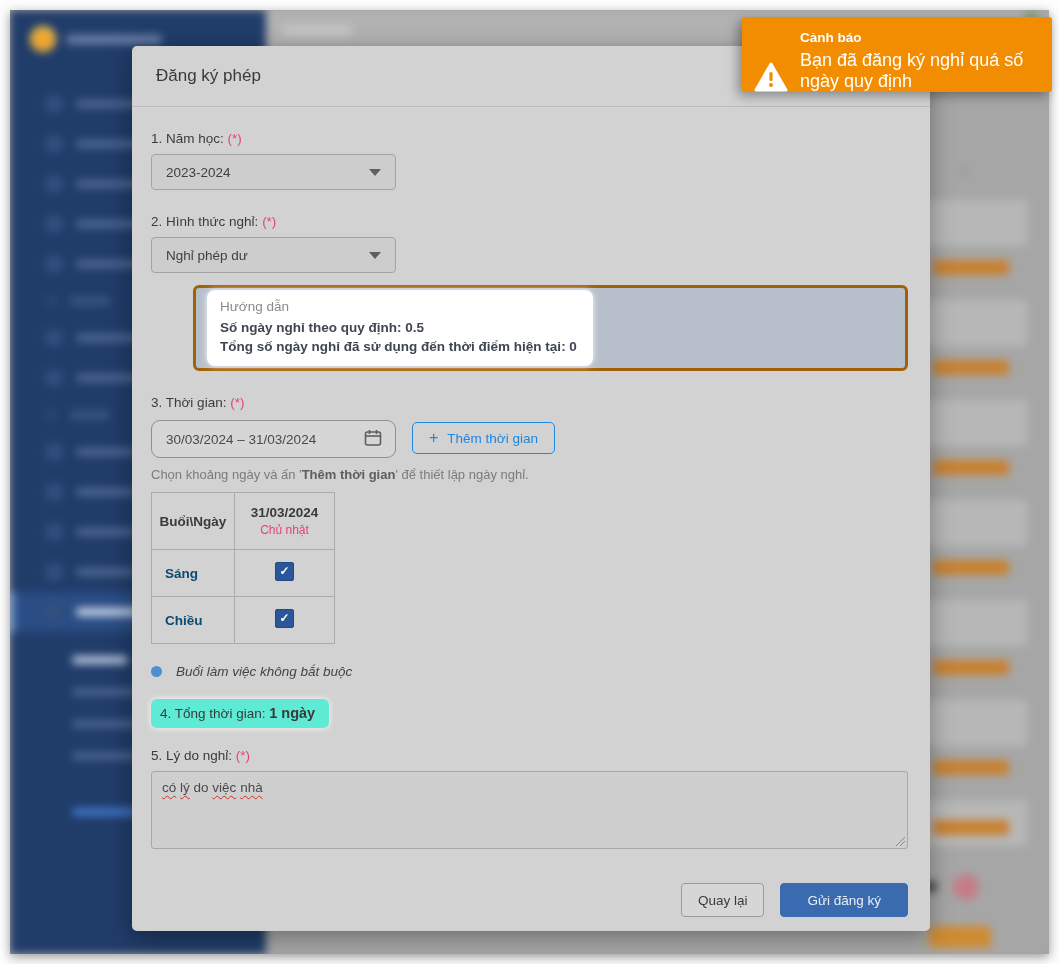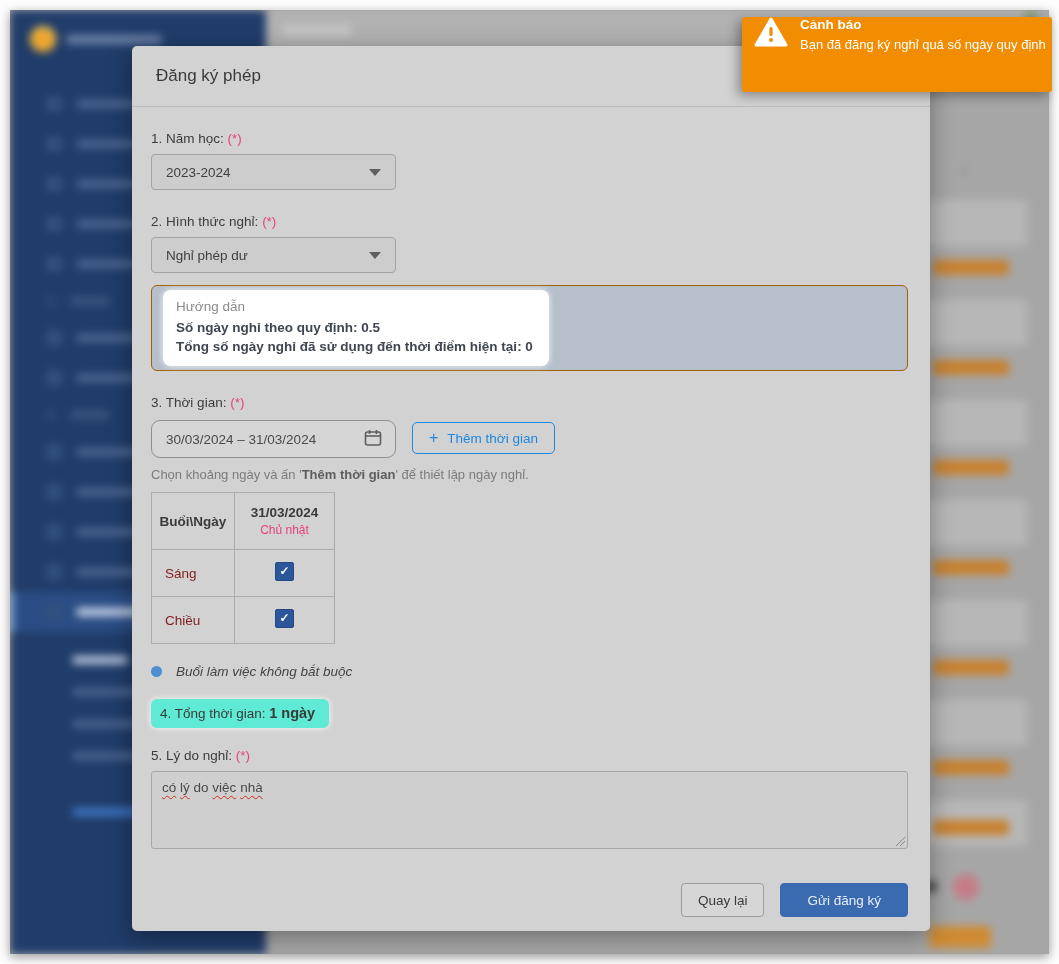--- a/index.html
+++ b/index.html
@@ -49,22 +49,22 @@
   .m-body{padding:24px 22px 0 19px;font-size:13.5px;color:#3a3a3a;}
   .f-label{font-size:13.5px;color:#3c3c3c;}
   .req{color:#e7417f;}
   .select{
     width:245px;height:36px;margin-top:8px;background:#cdcdcd;border:1px solid #a3a3a3;border-radius:4px;
     display:flex;align-items:center;justify-content:space-between;padding:11px 14px;box-sizing:border-box;color:#3f3f3f;
   }
   .caret{width:0;height:0;border-left:6px solid transparent;border-right:6px solid transparent;border-top:7px solid #5f5f5f;}
   .mt24{margin-top:24px;}
   .infobox{
-    margin-top:12px;height:86px;background:#b6bfca;border:1px solid #a16207;border-radius:6px;
-    display:flex;align-items:center;padding-left:11px;box-sizing:border-box;
+    margin-top:12px;height:86px;background:#b6bfca;border:3px solid #a16207;border-radius:6px;
+    display:flex;align-items:center;padding-left:11px;box-sizing:border-box;margin-left:42px;
   }
   .spotlight{
     background:#ffffff;border-radius:8px;padding:9px 16px 10px 13px;box-shadow:0 0 6px rgba(255,255,255,.9);
   }
   .guide-head{color:#8a8a8a;font-size:13.5px;margin-bottom:4px;}
   .guide-line{color:#3f4652;font-weight:bold;font-size:13.5px;line-height:19px;}
   .time-row{display:flex;align-items:flex-start;margin-top:10px;}
   .date-input{
     width:245px;height:38px;background:#d6d6d6;border:1px solid #8f8f8f;border-radius:9px;
     display:flex;align-items:center;justify-content:space-between;padding:0 12px 0 14px;box-sizing:border-box;color:#4a4a4a;
@@ -75,21 +75,21 @@
     font-family:"Liberation Sans", sans-serif;
   }
   .helper{margin-top:9px;color:#7c7c7c;font-size:13px;}
   .helper b{color:#5e5e5e;}
   table.sched{border-collapse:collapse;margin-top:10px;}
   table.sched th,table.sched td{border:1px solid #ababab;}
   .th-corner{width:80px;height:54px;font-size:13.5px;color:#3a3a3a;font-weight:bold;text-align:center;vertical-align:middle;}
   .th-date{width:97px;text-align:center;vertical-align:middle;font-size:13.5px;}
   .th-date .d{font-weight:bold;color:#3a3a3a;}
   .th-date .w{font-weight:normal;color:#e7417f;font-size:12px;margin-top:3px;}
-  .td-label{height:44px;font-weight:normal;color:#7f1d1d;padding-left:13px;font-size:13.5px;}
+  .td-label{height:44px;font-weight:bold;color:#0c4a6e;padding-left:13px;font-size:13.5px;}
   .td-check{text-align:center;vertical-align:middle;}
   .checkbox{width:17px;height:17px;border-radius:2px;background:#2b579a;border:1px solid #244982;display:inline-block;position:relative;cursor:pointer;}
   .checkbox::after{content:"✓";position:absolute;left:0;right:0;top:0;bottom:0;color:#fff;font-size:12px;font-weight:bold;line-height:17px;text-align:center;}
   .legend{display:flex;align-items:center;gap:14px;margin-top:20px;}
   .legend .dot{width:11px;height:11px;border-radius:50%;background:#4d8fd1;}
   .legend .tx{font-style:italic;color:#444;font-size:13.5px;}
   .total-line{margin-top:20px;}
   .total-spot{display:inline-block;background:#5eead4;border-radius:6px;padding:6px 14px 7px 9px;box-shadow:0 0 6px rgba(255,255,255,.9);font-size:13.5px;color:#3a3a3a;}
   .total-spot b{font-size:14.5px;}
   .reason-label{margin-top:20px;}
@@ -100,26 +100,26 @@
   .misspell{text-decoration:underline;text-decoration-style:wavy;text-decoration-color:#cf2e24;text-decoration-thickness:1px;text-underline-offset:3px;text-decoration-skip-ink:none;}
   .resize-handle{position:absolute;right:2px;bottom:2px;width:10px;height:10px;
     background:linear-gradient(135deg,transparent 0 50%,#8a8a8a 50% 55%,transparent 55% 70%,#8a8a8a 70% 75%,transparent 75%);}
   .footer{display:flex;justify-content:flex-end;gap:16px;margin-top:34px;}
   .btn{height:34px;border-radius:4px;font-size:13.5px;cursor:pointer;font-family:"Liberation Sans", sans-serif;}
   .btn-back{background:#d6d6d6;border:1px solid #9b9b9b;color:#3a3a3a;padding:0 16px;}
   .btn-submit{background:#3a6bb1;border:1px solid #3a6bb1;color:#e9edf3;padding:0 26px;}
   
   .toast{
     position:absolute;left:742px;top:17px;width:310px;height:75px;background:#f28c00;border-radius:3px;
-    box-shadow:-4px 4px 12px rgba(0,0,0,.35);display:flex;align-items:flex-start;z-index:30;
+    box-shadow:-4px 4px 12px rgba(0,0,0,.35);display:flex;align-items:flex-end;z-index:30;
   }
   .toast-icon{flex:0 0 58px;display:flex;align-items:center;justify-content:center;}
   .toast-texts{color:#ffffff;}
   .toast-title{font-weight:bold;font-size:13.5px;margin-bottom:5px;}
-  .toast-msg{font-size:13px;}
+  .toast-msg{font-size:18px;}
 </style>
 </head>
 <body>
 
 <div class="app">
   <div class="bg-layer">
     <div class="sidebar">
       <div class="sb-head">
         <div class="sb-logo"></div>
         <div class="sb-title-bar"></div>

